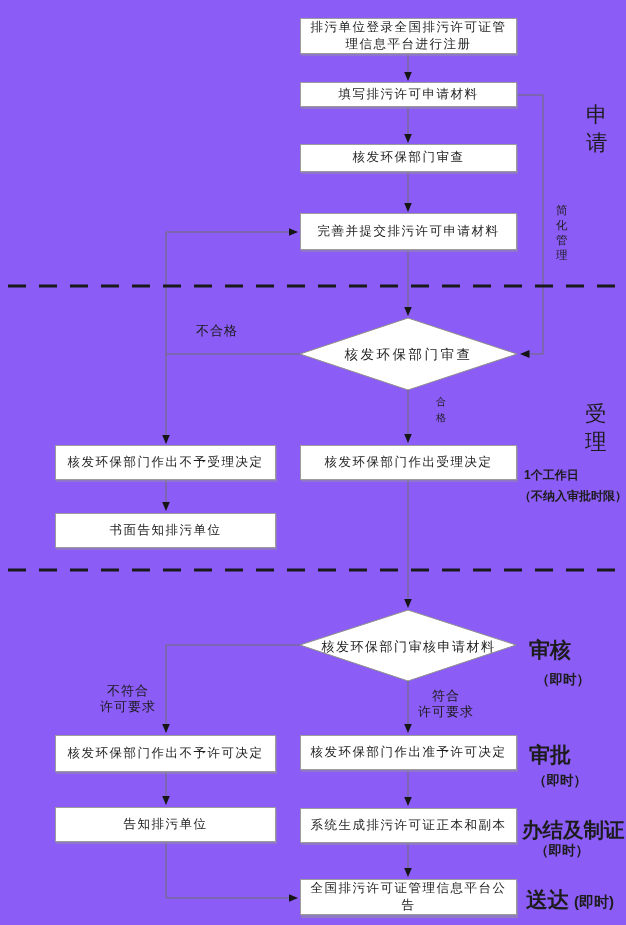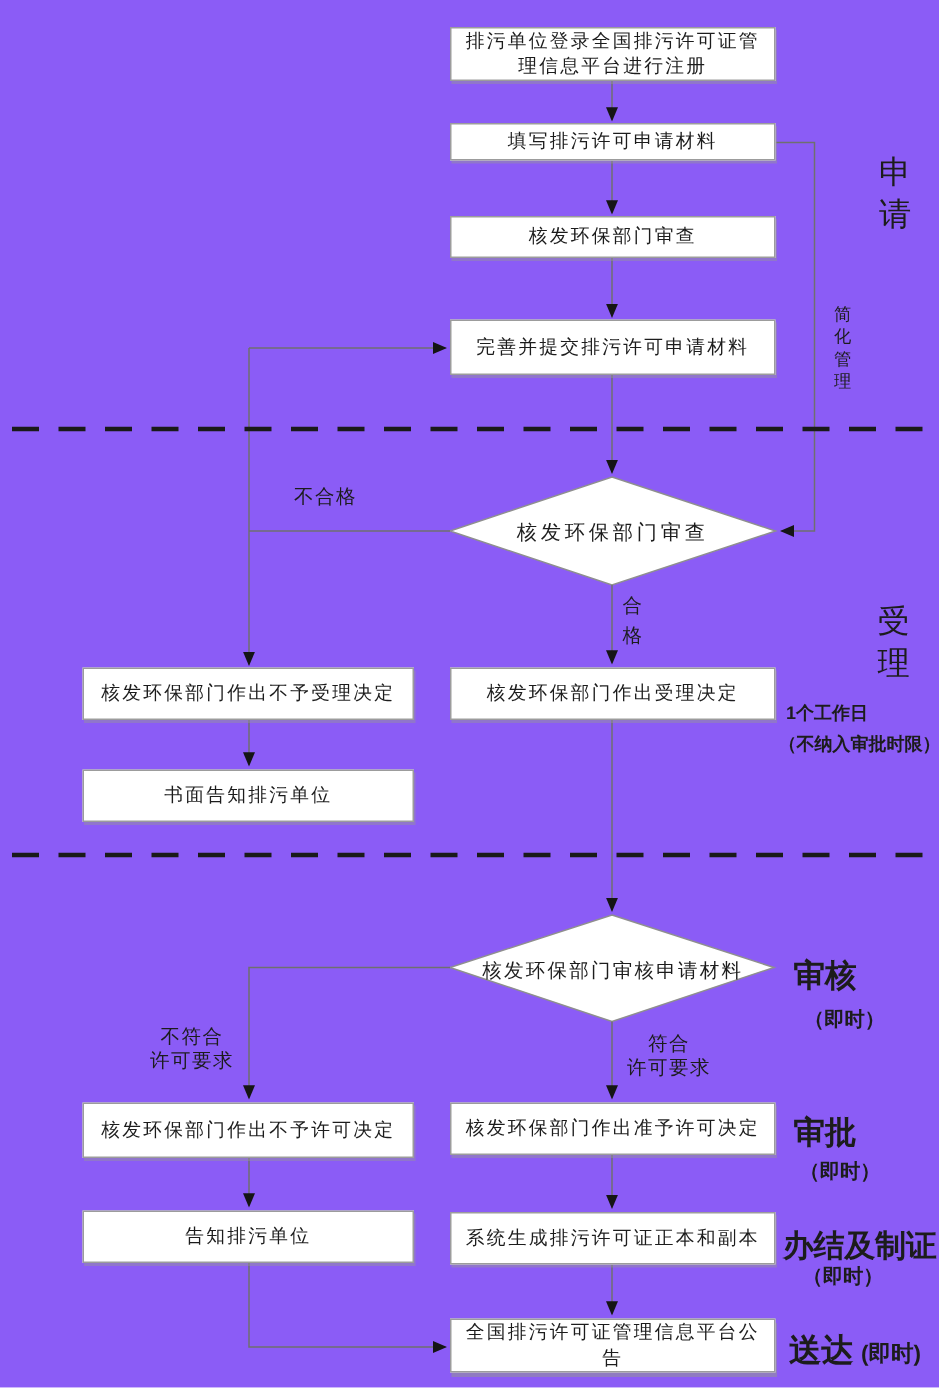--- a/index.html
+++ b/index.html
@@ -45,21 +45,21 @@
   #n-deny-permit{left:55px;top:735px;width:221px;height:37px;}
   #n-grant-permit{left:300px;top:735px;width:217px;height:35px;}
   #n-notify{left:55px;top:807px;width:221px;height:35px;}
   #n-generate{left:300px;top:808px;width:217px;height:35px;}
   #n-announce{left:300px;top:879px;width:217px;height:36px;box-shadow:1px 3px 0 rgba(150,150,150,0.55);}
 
   #d1-label{left:300px;top:346px;width:217px;font-size:13.5px;}
   #d2-label{left:302px;top:638px;width:213px;font-size:13px;letter-spacing:1.5px;}
 
   #lbl-unqualified{left:196px;top:322px;}
-  #lbl-qualified{left:415px;top:394px;width:15px;font-size:13px;line-height:1.55;}
+  #lbl-qualified{left:436px;top:394px;width:15px;font-size:10px;line-height:1.55;}
   #lbl-not-meet{left:88px;top:683px;width:80px;}
   #lbl-meet{left:406px;top:688px;width:80px;}
   #lbl-simplified{left:556px;top:203px;width:13px;font-size:11.5px;line-height:1.31;letter-spacing:0;}
 
   #stage-apply{left:586px;top:101px;width:24px;}
   #stage-accept{left:585px;top:400px;width:24px;}
   #stage-examine{left:529px;top:636px;text-align:right;}
   #stage-examine-time{left:536px;top:671px;}
   #stage-approve{left:529px;top:741px;}
   #stage-approve-time{left:533px;top:772px;}

